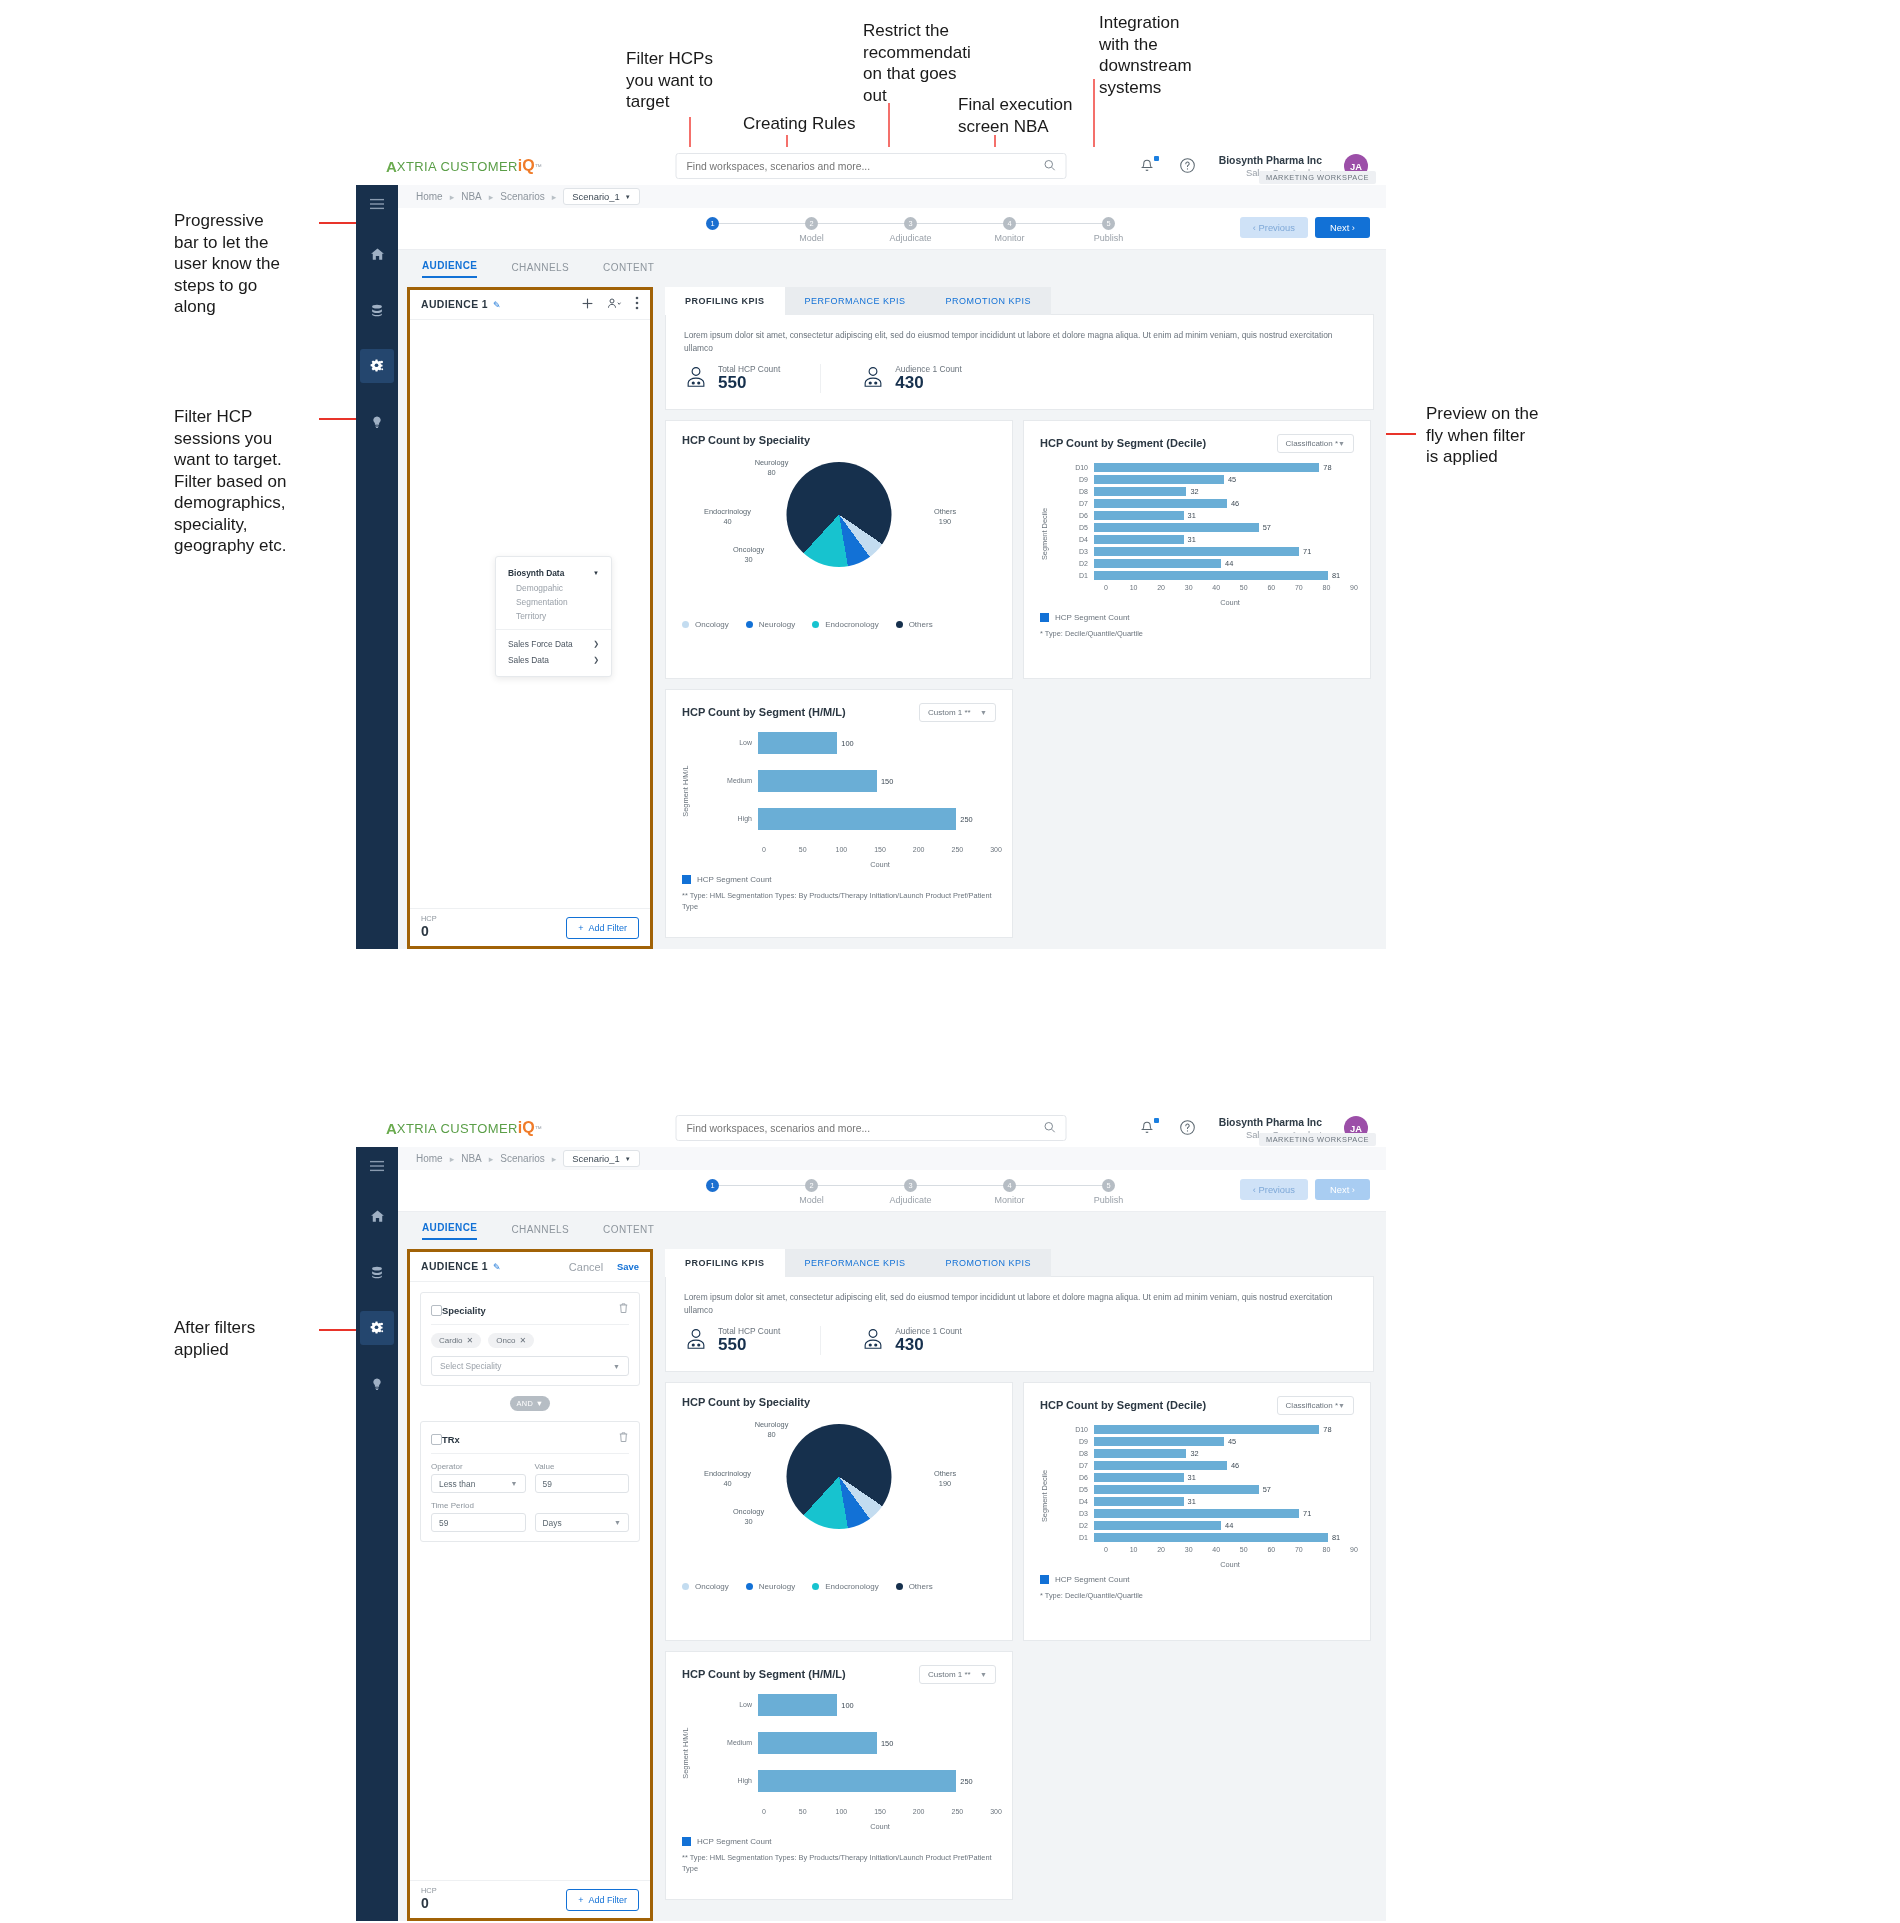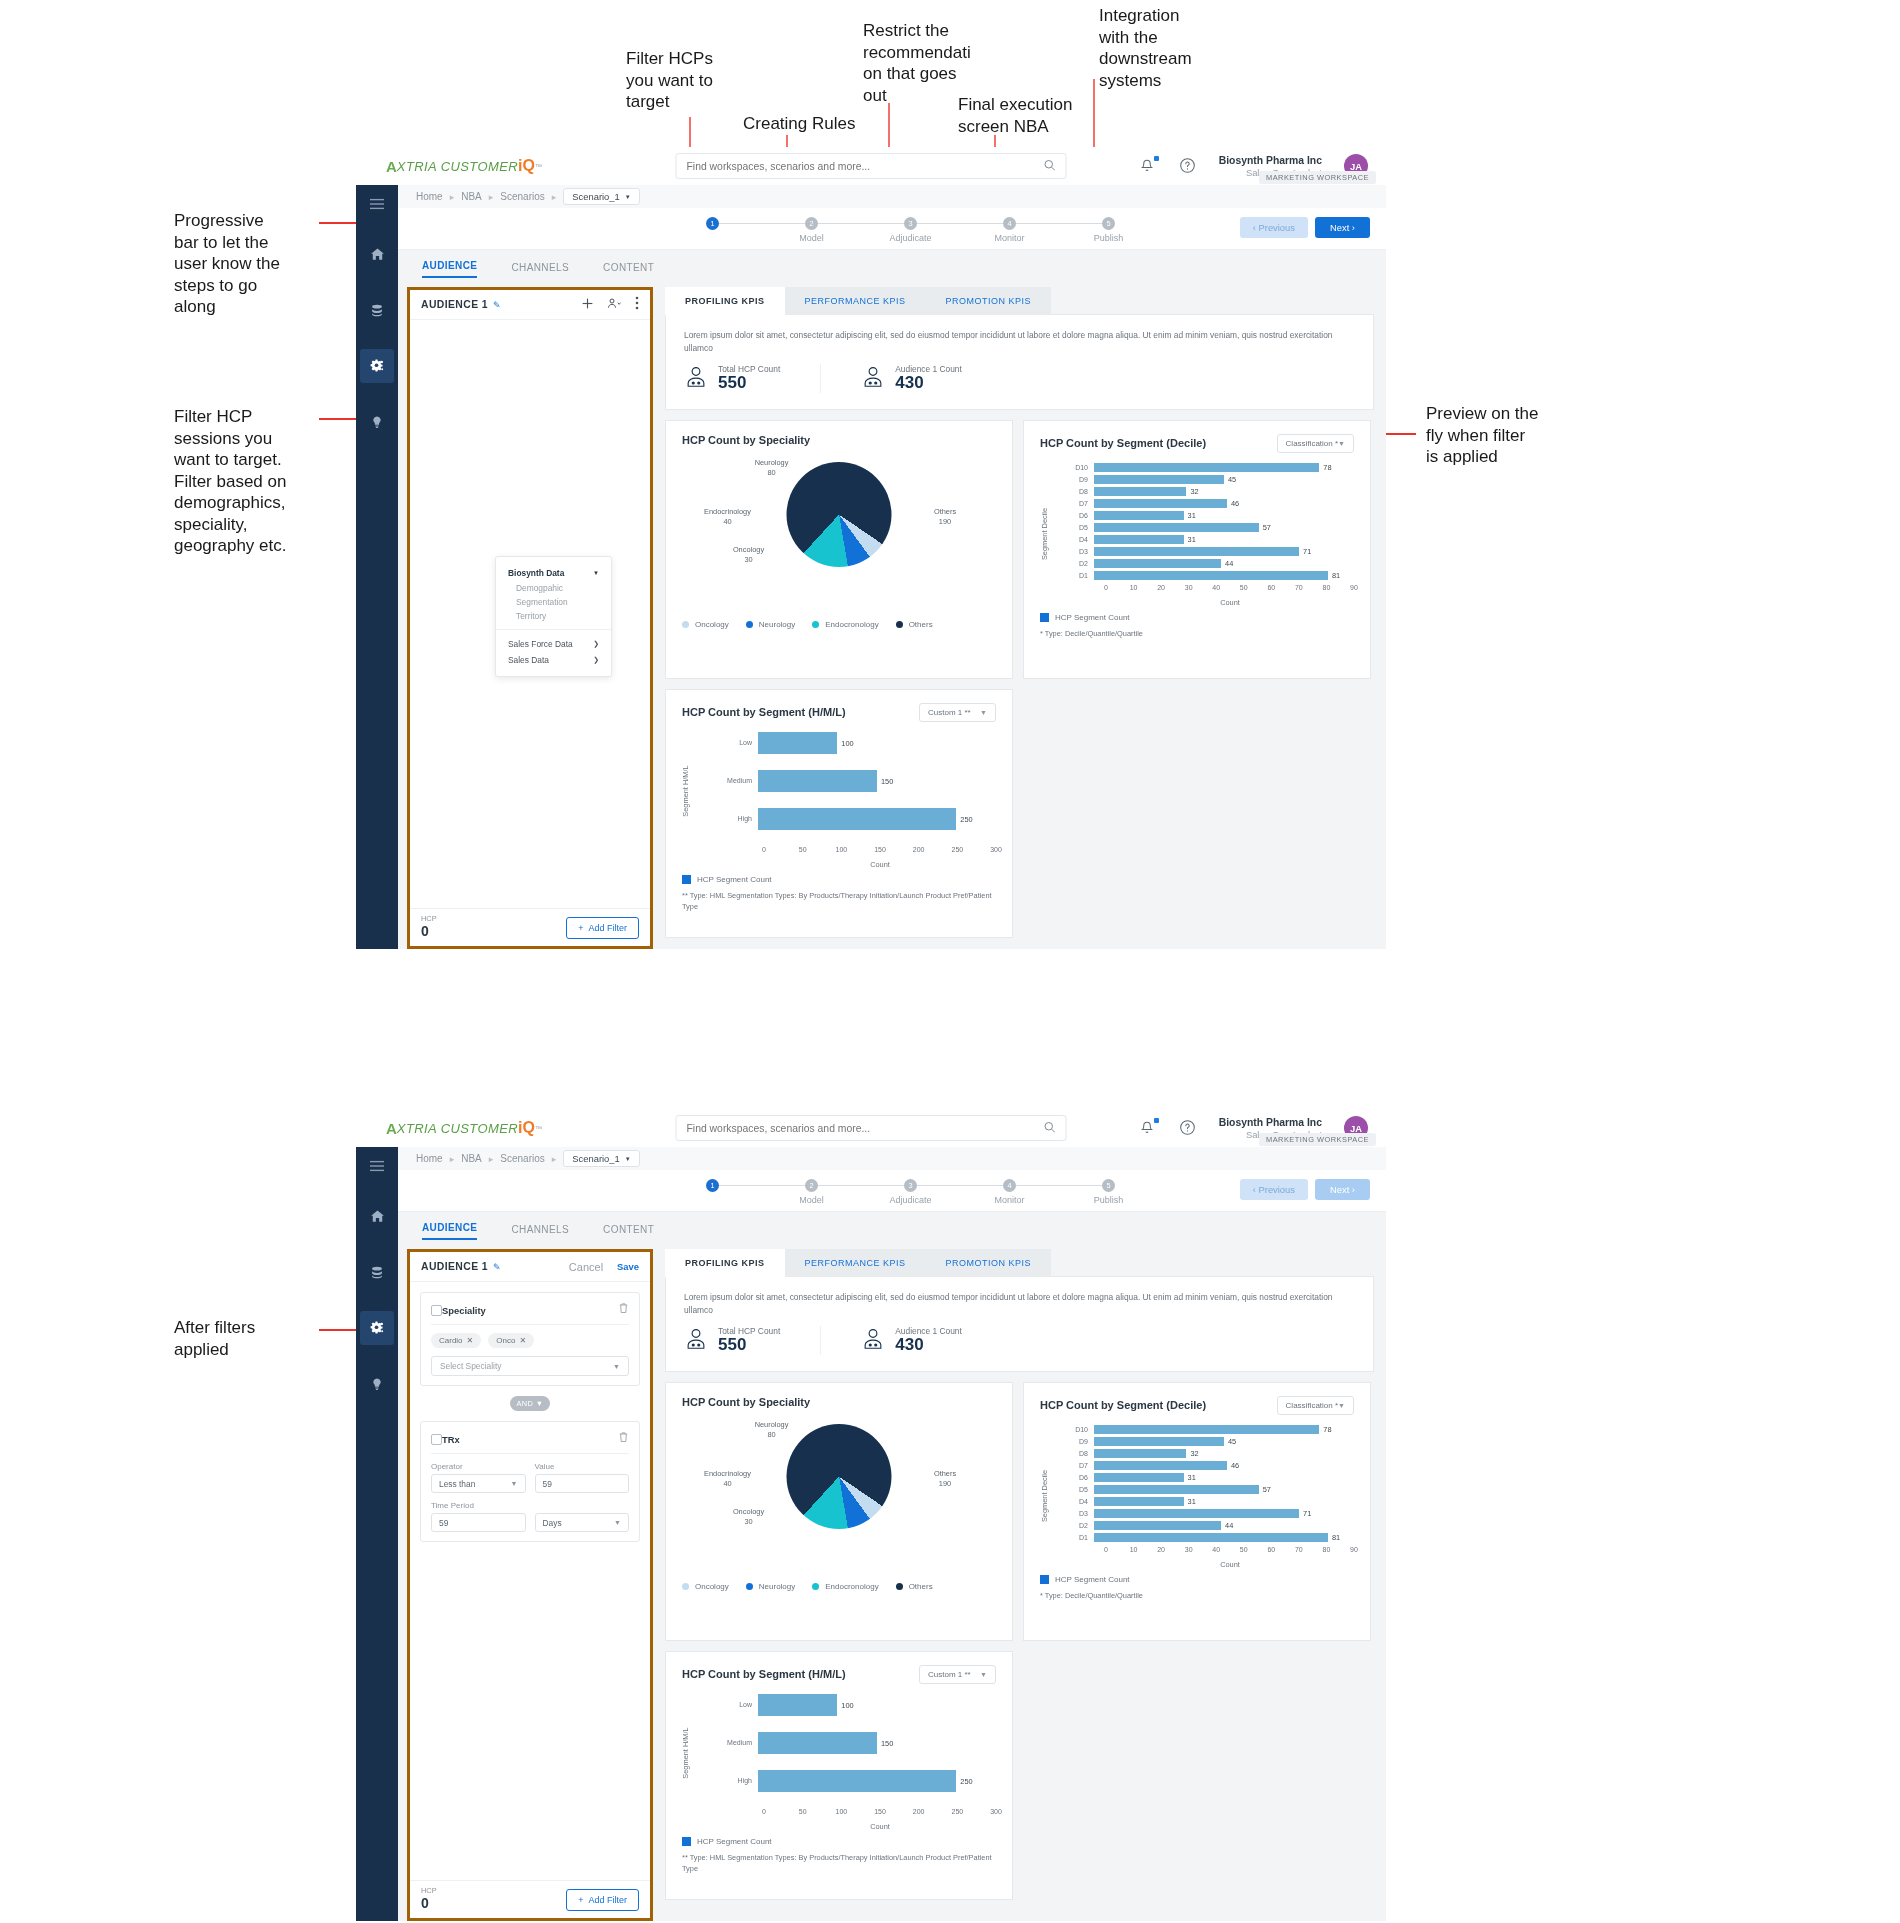--- a/index.html
+++ b/index.html
@@ -30,21 +30,21 @@
     height: 38px;
     background: #fff;
     display: flex;
     align-items: center;
     padding: 0 18px;
     position: relative;
   }
   .logo { display:flex; align-items:center; margin-left: 12px; }
   .logo-text {
     font-size: 13px; letter-spacing: 0.4px;
-    color: #5a9e47; font-weight: 400; white-space: nowrap; font-style: italic;
+    color: #5a9e47; font-weight: 400; white-space: nowrap;
   }
   .logo-a { color:#6aab4e; font-weight:700; font-size:15px; }
   .logo-iq { color:#f07c2a; font-weight:700; }
   .searchwrap {
     position:absolute; left: 50%; transform: translateX(-50%);
     width: 391px; height: 26px;
     border: 1px solid #e3e6ea; border-radius: 3px;
     display:flex; align-items:center; padding: 0 10px;
     background:#fff;
   }
@@ -282,21 +282,21 @@
 <div class="annot" style="left:626px;top:48px;width:119px;white-space:pre-line;">Filter HCPs
 you want to
 target</div>
 <div class="annot" style="left:743px;top:113px;width:139px;white-space:pre-line;">Creating Rules</div>
 <div class="annot" style="left:863px;top:20px;width:109px;white-space:pre-line;">Restrict the
 recommendati
 on that goes
 out</div>
 <div class="annot" style="left:958px;top:94px;width:119px;white-space:pre-line;">Final execution
 screen NBA</div>
-<div class="annot" style="left:1099px;top:5px;width:109px;white-space:pre-line;">Integration
+<div class="annot" style="left:1099px;top:12px;width:109px;white-space:pre-line;">Integration
 with the
 downstream
 systems</div>
 
 <div class="leader-v" style="left:689px;top:117px;height:95px;"></div>
 <div class="leader-v" style="left:786px;top:135px;height:77px;"></div>
 <div class="leader-v" style="left:888px;top:103px;height:109px;"></div>
 <div class="leader-v" style="left:994px;top:135px;height:77px;"></div>
 <div class="leader-v" style="left:1093px;top:79px;height:133px;"></div>
 

